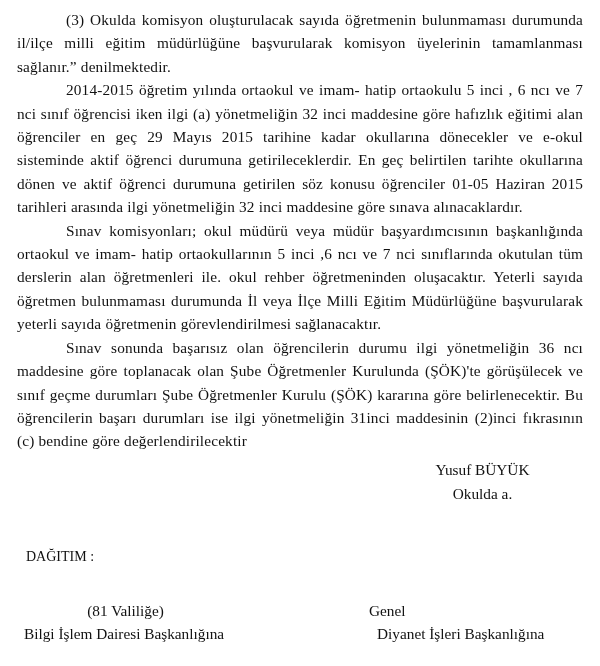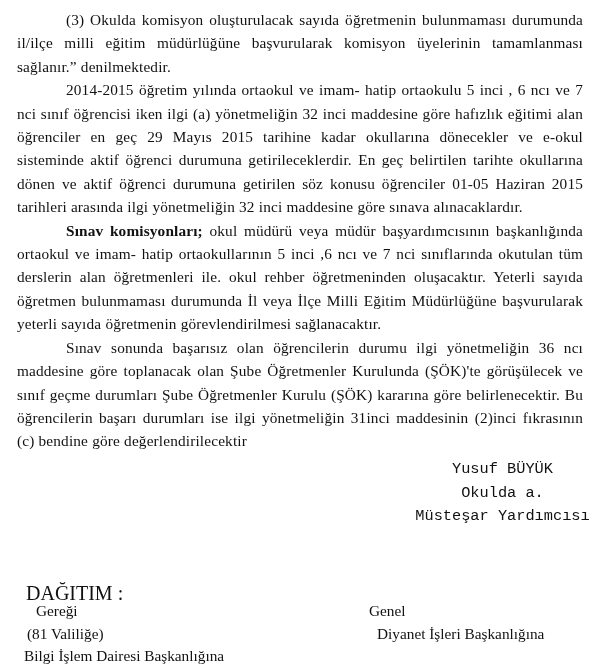--- a/index.html
+++ b/index.html
@@ -39,44 +39,43 @@
     text-justify: inter-word;
     text-indent: 49px;
     font-size: 15.3px;
     line-height: 23.4px;
     letter-spacing: 0.01em;
     word-spacing: 0.01em;
     hyphens: none;
   }
 
   b.lead {
-    font-weight: bold;
+    font-weight: normal;
   }
 
   
   .signature {
     position: absolute;
-    left: 405px;
+    left: 385px;
     top: 458px;
     width: 195px;
     text-align: center;
     font-size: 15.3px;
     line-height: 23.6px;
-    font-family: Liberation Mono, monospace;
   }
   .signature div {
     white-space: nowrap;
   }
 
   
   .dagitim-head {
     position: absolute;
     left: 26px;
-    top: 582px;
-    font-size: 20px;
+    top: 546px;
+    font-size: 14px;
     line-height: 22px;
     white-space: nowrap;
   }
   .col-left {
     position: absolute;
     left: 24px;
     top: 600px;
     font-size: 15.3px;
     line-height: 22.6px;
   }
@@ -84,21 +83,21 @@
     position: absolute;
     left: 369px;
     top: 600px;
     font-size: 15.3px;
     line-height: 22.6px;
   }
   .col-left div, .col-right div {
     white-space: nowrap;
   }
   .ind-1 { padding-left: 12px; }
-  .ind-2 { padding-left: 3px; }
+  .ind-2 { padding-left: 3px; text-align: center; }
   .ind-3 { padding-left: 0px; }
   .ind-r2 { padding-left: 8px; }
 </style>
 </head>
 <body>
 
 <div class="page">
 
   <div class="body-text">
 
@@ -110,27 +109,25 @@
 
 
     <p class="para"><span>Sınav sonunda başarısız olan öğrencilerin durumu ilgi  yönetmeliğin 36 ncı maddesine göre toplanacak olan Şube Öğretmenler Kurulunda (ŞÖK)'te görüşülecek ve sınıf geçme durumları Şube Öğretmenler Kurulu (ŞÖK)  kararına göre belirlenecektir. Bu öğrencilerin başarı durumları ise ilgi yönetmeliğin 31inci maddesinin (2)inci fıkrasının (c) bendine göre değerlendirilecektir</span></p>
 
 
   </div>
 
   <div class="signature">
     <div>Yusuf BÜYÜK</div>
     <div>Okulda a.</div>
-    <div>Müsteşar Yardımcısı</div>
   </div>
 
   <div class="dagitim-head">DAĞITIM  :</div>
 
   <div class="col-left">
-    <div class="ind-1">Gereği</div>
     <div class="ind-2">(81 Valiliğe)</div>
     <div class="ind-3">Bilgi İşlem Dairesi Başkanlığına</div>
   </div>
 
   <div class="col-right">
     <div>Genel</div>
     <div class="ind-r2">Diyanet İşleri Başkanlığına</div>
   </div>
 
 </div>

